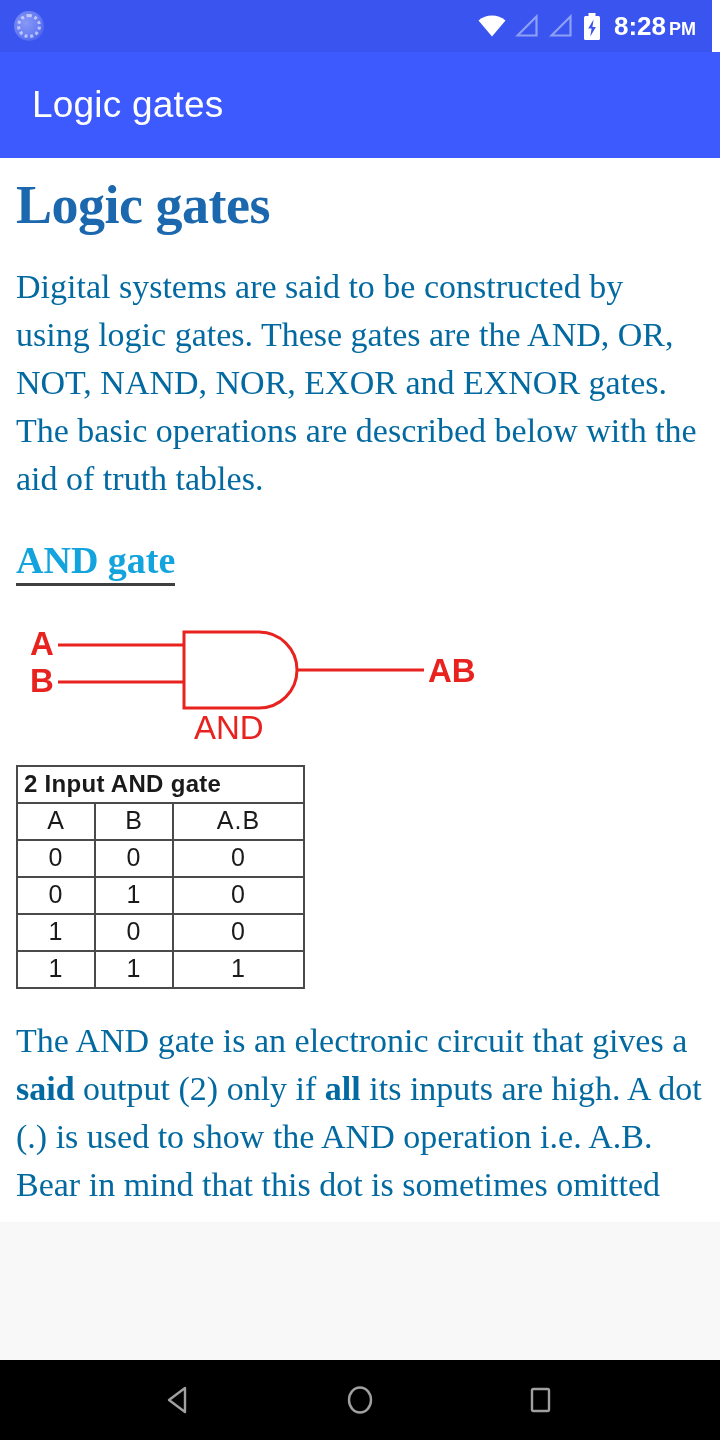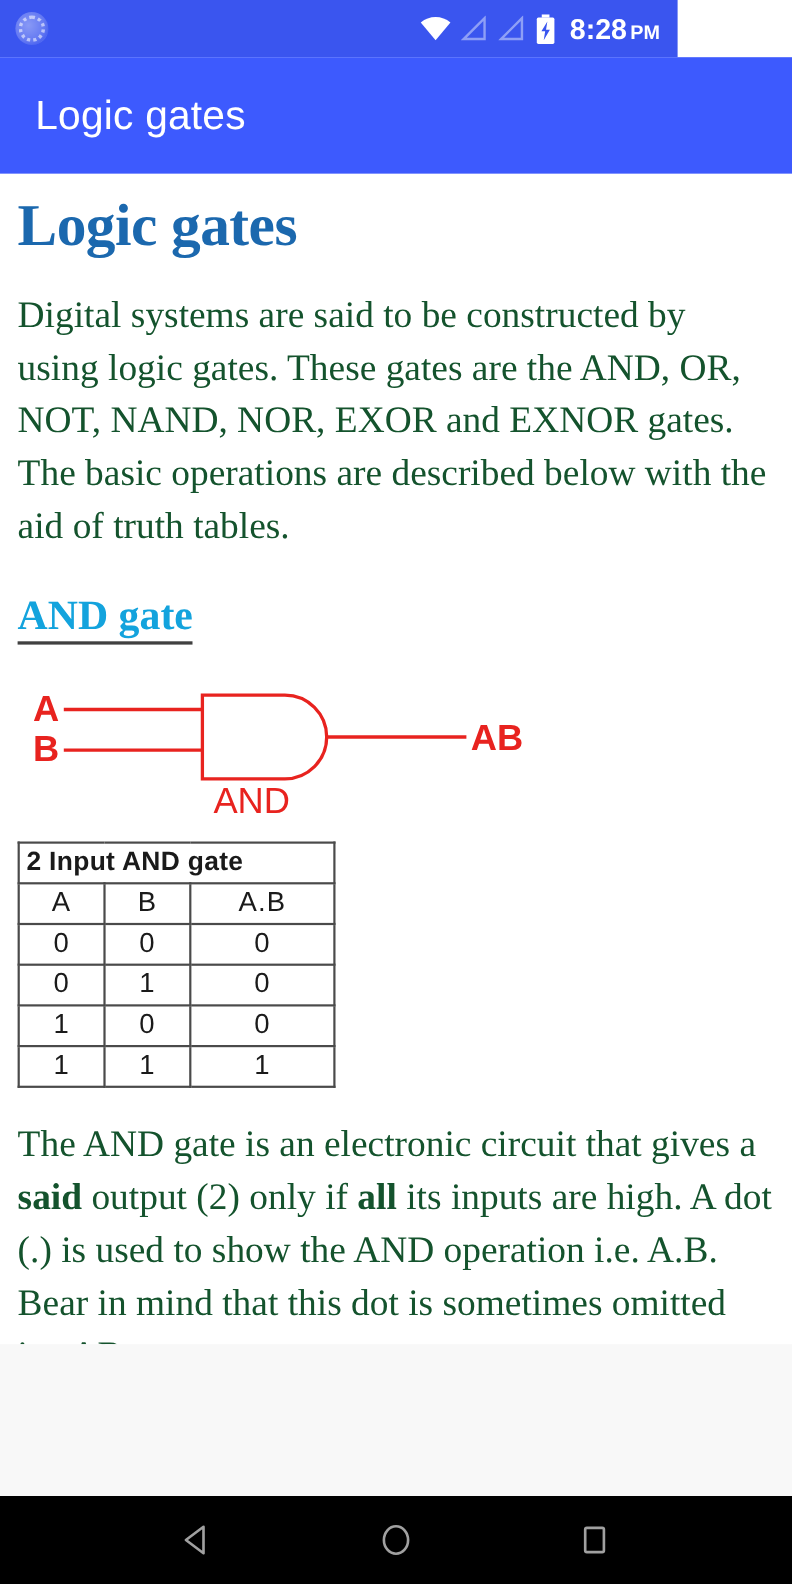--- a/index.html
+++ b/index.html
@@ -16,21 +16,21 @@
     position: relative;
     width: 720px;
     height: 1440px;
     background: #ffffff;
   }
 
   
   #status-bar {
     position: absolute;
     top: 0; left: 0;
-    width: 616px;
+    width: 712px;
     height: 52px;
     background: #3a55ef;
     display: flex;
     align-items: center;
     padding: 0 16px 0 14px;
   }
   #status-left {
     display: flex;
     align-items: center;
     flex: 1;
@@ -115,21 +115,21 @@
     font-size: 54px;
     line-height: 1.1;
     margin: 8px 0 4px 0;
     letter-spacing: -0.5px;
   }
 
   .para {
     font-family: "Liberation Serif", serif;
     font-size: 34px;
     line-height: 48px;
-    color: #14532d;
+    color: #0369a1;
     margin-top: 28px;
     text-align: left;
   }
   .para b { font-weight: bold; }
 
   #and-gate-link {
     display: inline-block;
     font-family: "Liberation Serif", serif;
     font-weight: bold;
     font-size: 38px;

